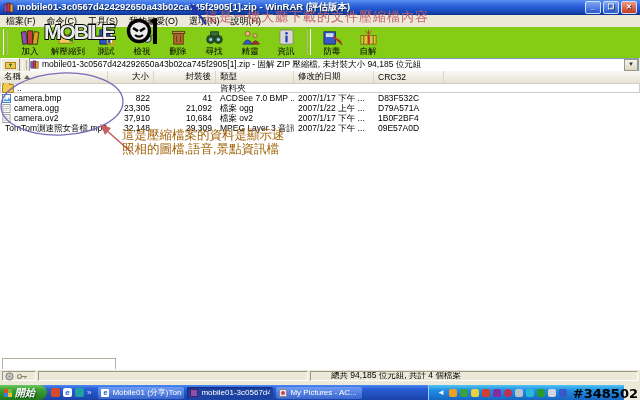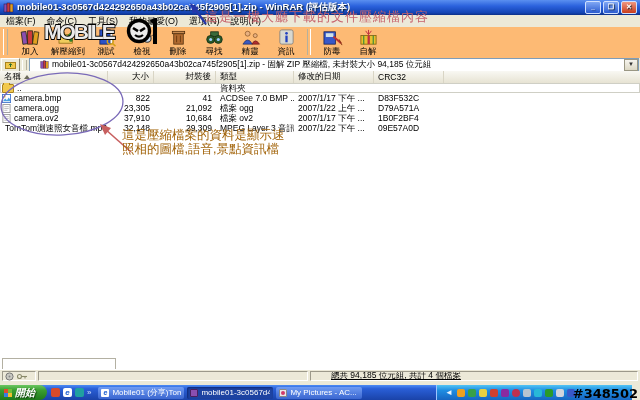--- a/index.html
+++ b/index.html
@@ -14,37 +14,37 @@
   .title-text{white-space:nowrap;overflow:hidden;}
   .win-controls{margin-left:auto;display:flex;gap:2px;padding-right:3px;}
   .win-btn{width:14px;height:11px;border-radius:2px;border:1px solid #cfe0ff;
     background:linear-gradient(180deg,#7fa7f4,#2c5cd0);color:#fff;font-size:7px;
     line-height:9px;text-align:center;font-weight:bold;}
   .win-btn.close{background:linear-gradient(180deg,#ef9780,#c83c1c);}
   
   .menubar{position:absolute;top:15px;left:0;right:0;height:12px;background:#ece9d8;
     display:flex;gap:11px;align-items:center;padding-left:6px;font-size:9px;color:#000;}
   
-  .toolbar{position:absolute;top:27px;left:0;right:0;height:31px;background:#fdba74;
+  .toolbar{position:absolute;top:27px;left:0;right:0;height:31px;background:#84cc16;
     display:flex;align-items:flex-start;padding-left:2px;border-bottom:1px solid #d6d2bе;}
   .grip{width:3px;height:26px;margin:2px 4px 0 1px;border-left:1px solid #fff;
     border-right:1px solid #b5b19d;}
   .tb{display:flex;flex-direction:column;align-items:center;min-width:30px;
     padding:1px 3px 0 3px;font-size:8.5px;color:#000;line-height:9px;}
   .tb svg{width:23px;height:19px;display:block;}
   .tb-sep{width:2px;height:26px;margin:2px 3px 0 3px;border-left:1px solid #b5b19d;
     border-right:1px solid #fff;}
   
   .addressbar{position:absolute;top:58px;left:0;right:0;height:13px;background:#ece9d8;
     display:flex;align-items:center;padding:0 1px;gap:2px;}
   .grip2{width:3px;height:10px;border-left:1px solid #fff;border-right:1px solid #b5b19d;}
   .updir{width:17px;height:12px;background:#ece9d8;border:1px solid;
     border-color:#fff #8a8774 #8a8774 #fff;display:flex;align-items:center;justify-content:center;}
   .combo{flex:1;height:12px;background:#fff;border:1px solid #7f9db9;display:flex;
-    align-items:center;gap:3px;padding-left:10px;font-size:8.5px;color:#000;overflow:hidden;}
+    align-items:center;gap:3px;padding-left:0;font-size:8.5px;color:#000;overflow:hidden;}
   .combo-text{white-space:nowrap;overflow:hidden;flex:1;}
   .combo-drop{width:12px;height:10px;background:linear-gradient(#f6f4ee,#ddd8c4);
     border:1px solid #9a9784;font-size:6px;line-height:9px;text-align:center;color:#333;}
   
   .colheader{position:absolute;top:71px;left:0;right:0;height:12px;
     background:linear-gradient(#f9f8f3,#e7e3d3);border-bottom:1px solid #c6c2ae;
     display:flex;font-size:8.5px;color:#000;}
   .hc{display:flex;align-items:center;padding:0 4px;border-right:1px solid #d9d5c5;
     box-sizing:border-box;white-space:nowrap;overflow:hidden;}
   .hc.r{justify-content:flex-end;align-items:center;}
@@ -65,24 +65,24 @@
   .ficon{width:9px;height:9px;display:block;}
   .list-footer-box{position:absolute;left:2px;top:275px;width:112px;height:11px;
     background:#fff;border:1px solid #b3b0a2;}
   
   .statusbar{position:absolute;top:369px;left:0;right:0;height:13px;background:#ece9d8;
     border-top:1px solid #fff;display:flex;gap:2px;padding:1px 2px;box-sizing:border-box;}
   .sp{border:1px solid;border-color:#9c998a #fff #fff #9c998a;display:flex;
     align-items:center;font-size:8.5px;color:#000;}
   .sp-icons{width:30px;gap:3px;padding-left:2px;}
   .sp-mid{flex:1;}
-  .sp-totals{width:306px;padding-left:20px;white-space:nowrap;overflow:hidden;text-decoration:underline;}
+  .sp-totals{width:306px;padding-left:20px;white-space:nowrap;overflow:hidden;}
   .winbottom{position:absolute;top:382px;left:0;right:0;height:3px;background:#ece9d8;}
   
-  .taskbar{position:absolute;top:385px;left:0;right:8px;height:15px;
+  .taskbar{position:absolute;top:385px;left:0;right:16px;height:15px;
     background:linear-gradient(180deg,#4d8cf5 0%,#2a5fd7 25%,#1a43a8 100%);
     display:flex;align-items:center;}
   .start{height:15px;display:flex;align-items:center;gap:3px;padding:0 12px 0 4px;
     background:linear-gradient(180deg,#6cc763 0%,#3a9e31 35%,#1f7a1b 100%);
     border-radius:0 8px 8px 0;color:#fff;font-size:10px;font-weight:bold;font-style:italic;
     text-shadow:1px 1px 1px #0008;}
   .flag{width:8px;height:8px;display:grid;grid-template-columns:4px 4px;grid-template-rows:4px 4px;}
   .flag i{display:block;}
   .flag i:nth-child(1){background:#e34b2c;} .flag i:nth-child(2){background:#6fbf3a;}
   .flag i:nth-child(3){background:#3a7de0;} .flag i:nth-child(4){background:#f0c030;}

